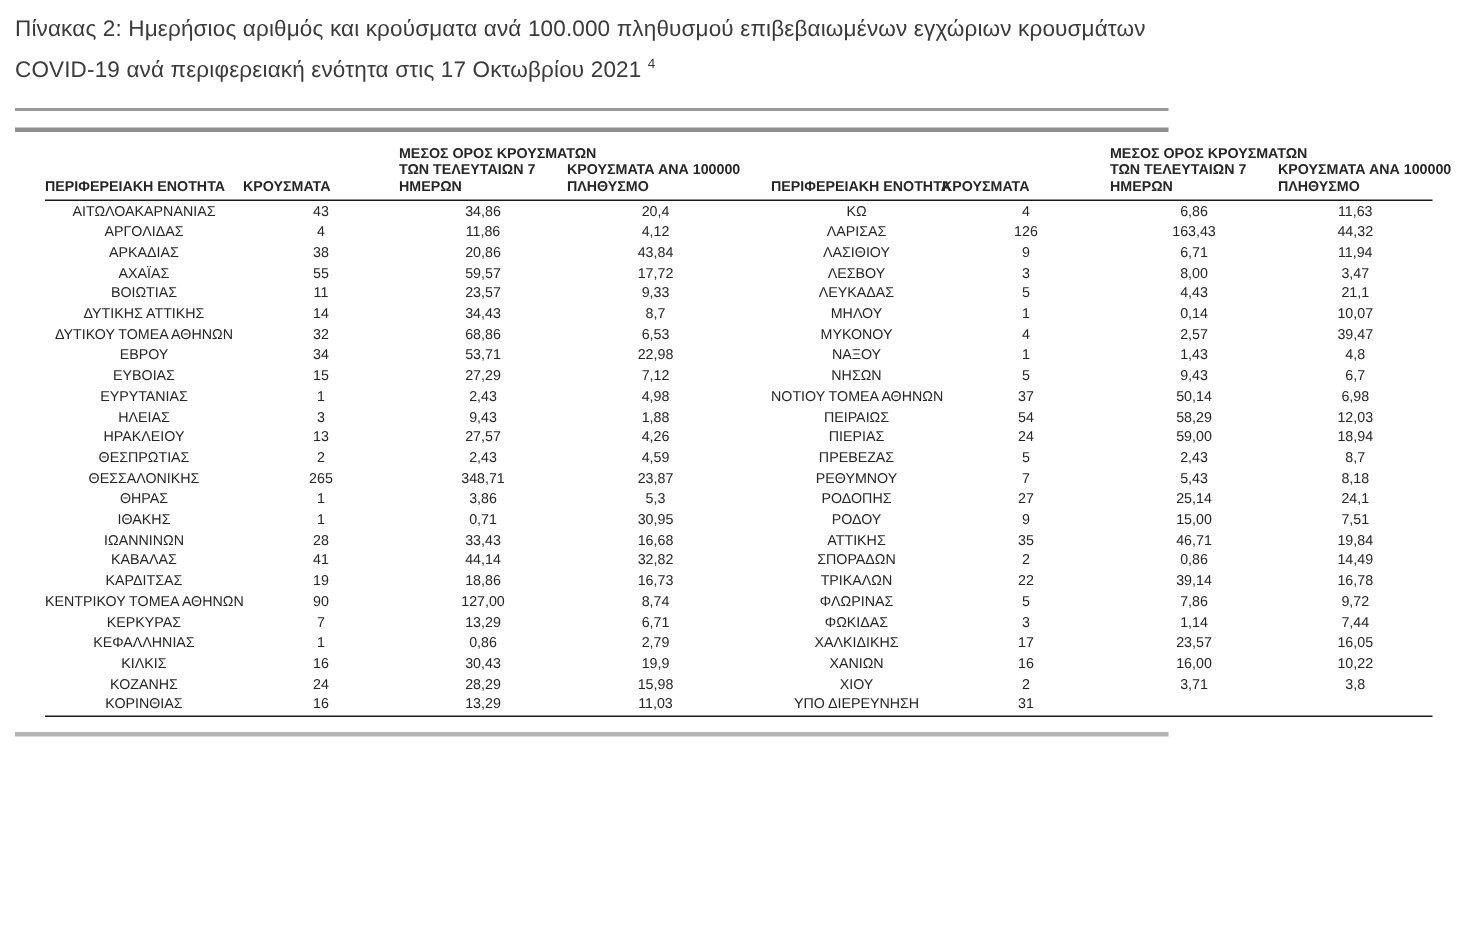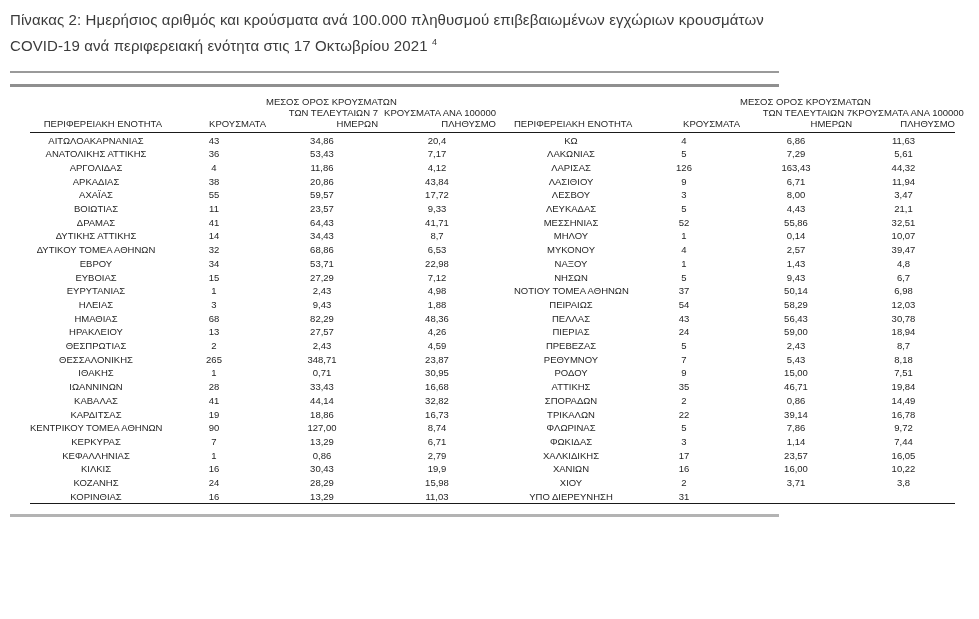--- a/index.html
+++ b/index.html
@@ -43,25 +43,25 @@
     margin-top: 10px;
   }
   table.covid {
     border-collapse: collapse;
     table-layout: fixed;
     width: 925px;
     margin-left: 20px;
     margin-top: 9px;
   }
   table.covid th {
-    font-weight: normal;
+    font-weight: bold;
     font-size: 9.5px;
     line-height: 11px;
     color: #262626;
-    text-align: right;
+    text-align: left;
     vertical-align: bottom;
     padding: 0 0 3px 0;
     border-bottom: 1.5px solid #1a1a1a;
     white-space: nowrap;
     overflow: visible;
   }
   table.covid th span { display: block; }
   table.covid td {
     font-size: 9.5px;
     line-height: 13.7px;
@@ -129,31 +129,20 @@
           <td>43</td>
           <td>34,86</td>
           <td>20,4</td>
           <td></td>
           <td>ΚΩ</td>
           <td>4</td>
           <td>6,86</td>
           <td>11,63</td>
         </tr>
         <tr>
-          <td>ΑΝΑΤΟΛΙΚΗΣ ΑΤΤΙΚΗΣ</td>
-          <td>36</td>
-          <td>53,43</td>
-          <td>7,17</td>
-          <td></td>
-          <td>ΛΑΚΩΝΙΑΣ</td>
-          <td>5</td>
-          <td>7,29</td>
-          <td>5,61</td>
-        </tr>
-        <tr>
           <td>ΑΡΓΟΛΙΔΑΣ</td>
           <td>4</td>
           <td>11,86</td>
           <td>4,12</td>
           <td></td>
           <td>ΛΑΡΙΣΑΣ</td>
           <td>126</td>
           <td>163,43</td>
           <td>44,32</td>
         </tr>
@@ -184,31 +173,20 @@
           <td>11</td>
           <td>23,57</td>
           <td>9,33</td>
           <td></td>
           <td>ΛΕΥΚΑΔΑΣ</td>
           <td>5</td>
           <td>4,43</td>
           <td>21,1</td>
         </tr>
         <tr>
-          <td>ΔΡΑΜΑΣ</td>
-          <td>41</td>
-          <td>64,43</td>
-          <td>41,71</td>
-          <td></td>
-          <td>ΜΕΣΣΗΝΙΑΣ</td>
-          <td>52</td>
-          <td>55,86</td>
-          <td>32,51</td>
-        </tr>
-        <tr>
           <td>ΔΥΤΙΚΗΣ ΑΤΤΙΚΗΣ</td>
           <td>14</td>
           <td>34,43</td>
           <td>8,7</td>
           <td></td>
           <td>ΜΗΛΟΥ</td>
           <td>1</td>
           <td>0,14</td>
           <td>10,07</td>
         </tr>
@@ -261,31 +239,20 @@
           <td>3</td>
           <td>9,43</td>
           <td>1,88</td>
           <td></td>
           <td>ΠΕΙΡΑΙΩΣ</td>
           <td>54</td>
           <td>58,29</td>
           <td>12,03</td>
         </tr>
         <tr>
-          <td>ΗΜΑΘΙΑΣ</td>
-          <td>68</td>
-          <td>82,29</td>
-          <td>48,36</td>
-          <td></td>
-          <td>ΠΕΛΛΑΣ</td>
-          <td>43</td>
-          <td>56,43</td>
-          <td>30,78</td>
-        </tr>
-        <tr>
           <td>ΗΡΑΚΛΕΙΟΥ</td>
           <td>13</td>
           <td>27,57</td>
           <td>4,26</td>
           <td></td>
           <td>ΠΙΕΡΙΑΣ</td>
           <td>24</td>
           <td>59,00</td>
           <td>18,94</td>
         </tr>
@@ -305,20 +272,31 @@
           <td>265</td>
           <td>348,71</td>
           <td>23,87</td>
           <td></td>
           <td>ΡΕΘΥΜΝΟΥ</td>
           <td>7</td>
           <td>5,43</td>
           <td>8,18</td>
         </tr>
         <tr>
+          <td>ΘΗΡΑΣ</td>
+          <td>1</td>
+          <td>3,86</td>
+          <td>5,3</td>
+          <td></td>
+          <td>ΡΟΔΟΠΗΣ</td>
+          <td>27</td>
+          <td>25,14</td>
+          <td>24,1</td>
+        </tr>
+        <tr>
           <td>ΙΘΑΚΗΣ</td>
           <td>1</td>
           <td>0,71</td>
           <td>30,95</td>
           <td></td>
           <td>ΡΟΔΟΥ</td>
           <td>9</td>
           <td>15,00</td>
           <td>7,51</td>
         </tr>

